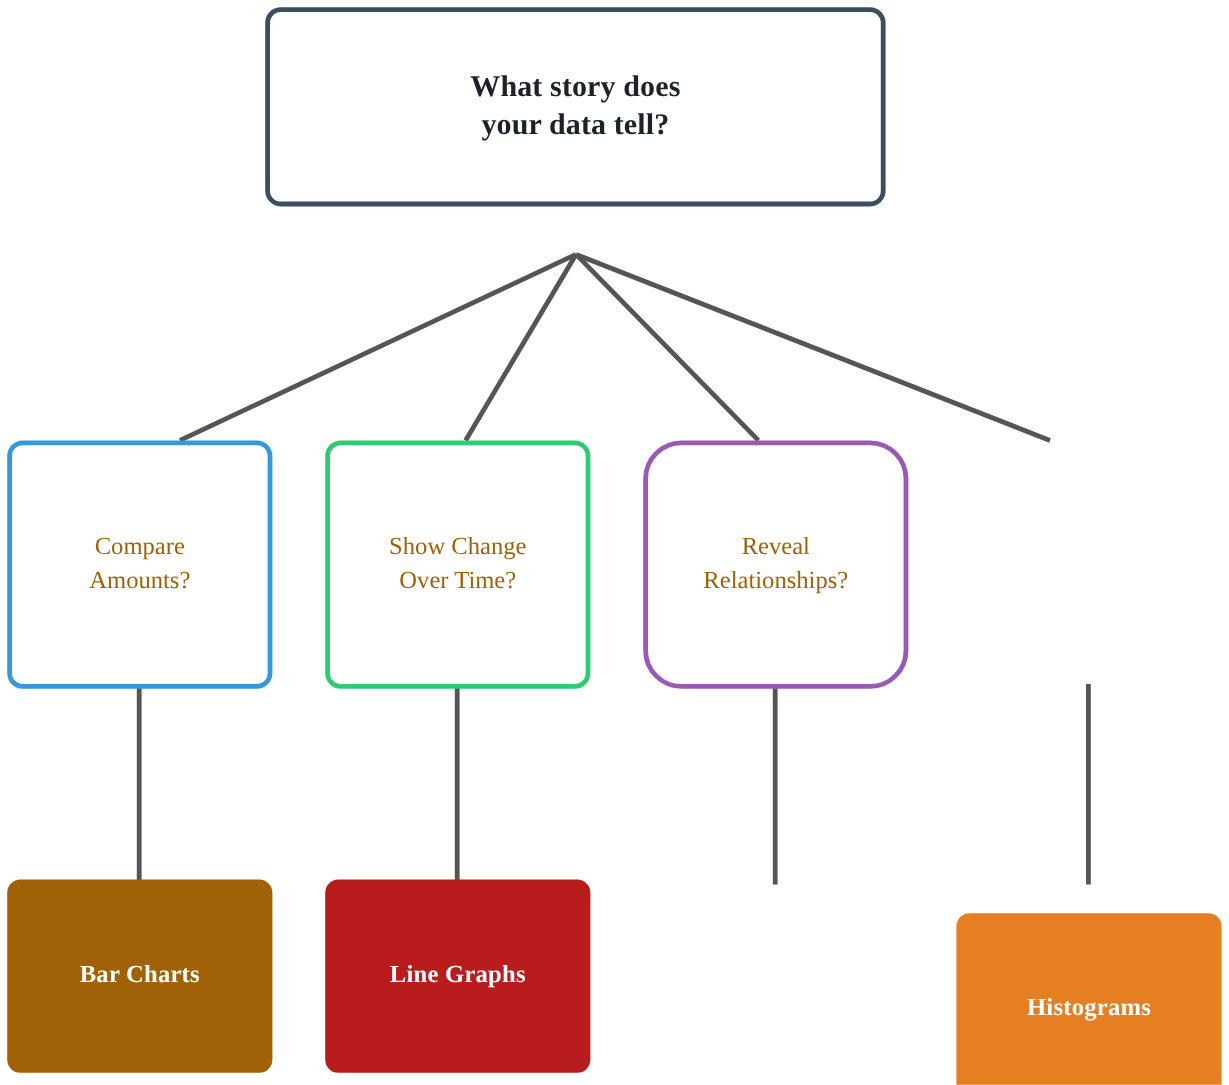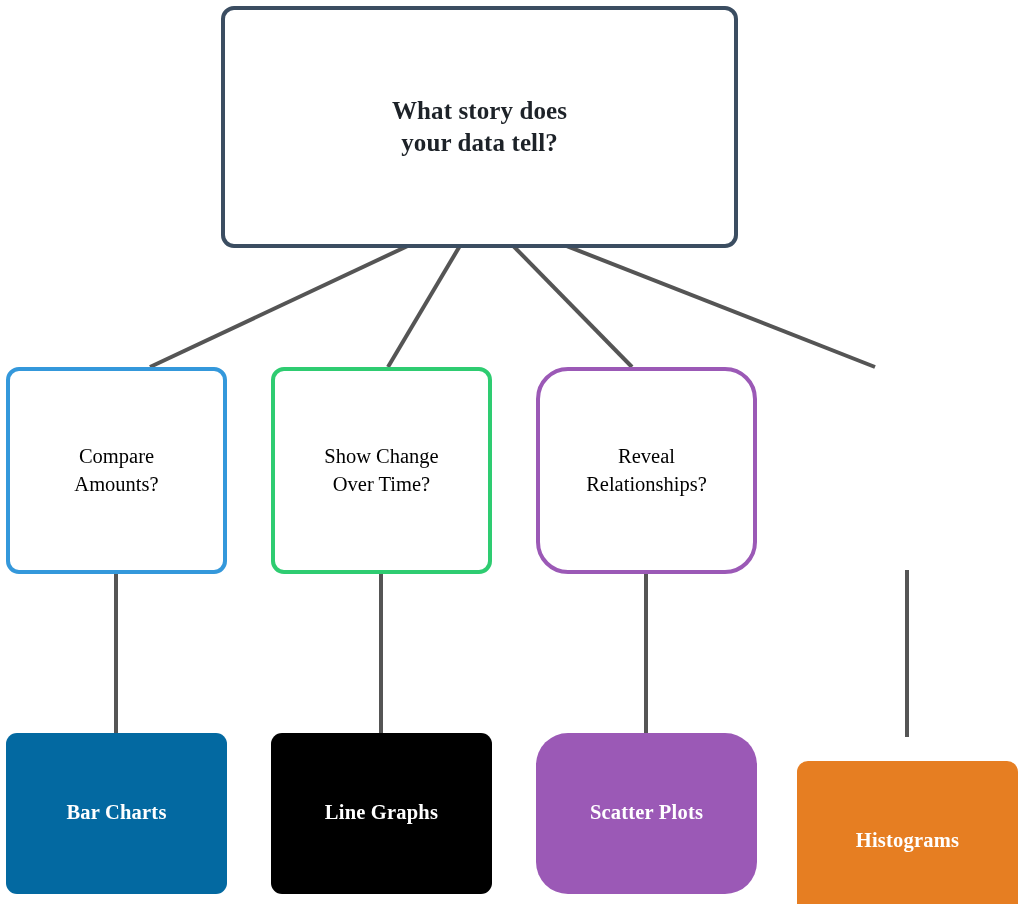--- a/index.html
+++ b/index.html
@@ -40,21 +40,21 @@
     align-items: center;
     justify-content: center;
     text-align: center;
   }
 
   
   .node-root {
     left: 221px;
     top: 6px;
     width: 517px;
-    height: 242px;
+    height: 166px;
     background: #ffffff;
     border: 4px solid #3b4d61;
     border-radius: 13px;
   }
   .node-root .node-label {
     font-size: 25px;
     font-weight: bold;
     color: #1d2228;
     line-height: 1.28;
     letter-spacing: 0.1px;
@@ -66,21 +66,21 @@
     width: 221px;
     height: 207px;
     background: #ffffff;
     border-style: solid;
     border-width: 4px;
     border-radius: 13px;
   }
   .node-decision .node-label {
     font-size: 20.5px;
     font-weight: normal;
-    color: #000000;
+    color: #a16207;
     line-height: 1.33;
   }
 
   
   .node-result {
     top: 733px;
     width: 221px;
     height: 161px;
     border-radius: 11px;
     justify-content: flex-start;
@@ -125,26 +125,23 @@
   <div class="node node-decision col-0" style="border-color: rgb(52, 152, 219);">
     <div class="node-label">Compare<br>Amounts?</div>
   </div>
   <div class="node node-decision col-1" style="border-color: rgb(46, 204, 113);">
     <div class="node-label">Show Change<br>Over Time?</div>
   </div>
   <div class="node node-decision col-2" style="border-color: rgb(155, 89, 182);">
     <div class="node-label">Reveal<br>Relationships?</div>
   </div>
 
-  <div class="node node-result col-0" style="background: #0369a1;">
+  <div class="node node-result col-0" style="background: #a16207;">
     <div class="node-label">Bar Charts</div>
   </div>
-  <div class="node node-result col-1" style="background: #000000;">
+  <div class="node node-result col-1" style="background: #b91c1c;">
     <div class="node-label">Line Graphs</div>
-  </div>
-  <div class="node node-result col-2" style="background: rgb(155, 89, 182);">
-    <div class="node-label">Scatter Plots</div>
   </div>
   <div class="node node-result col-3" style="background: rgb(230, 126, 34); margin-top: 28px;">
     <div class="node-label">Histograms</div>
   </div>
 
 </div>
 
 </body></html>

